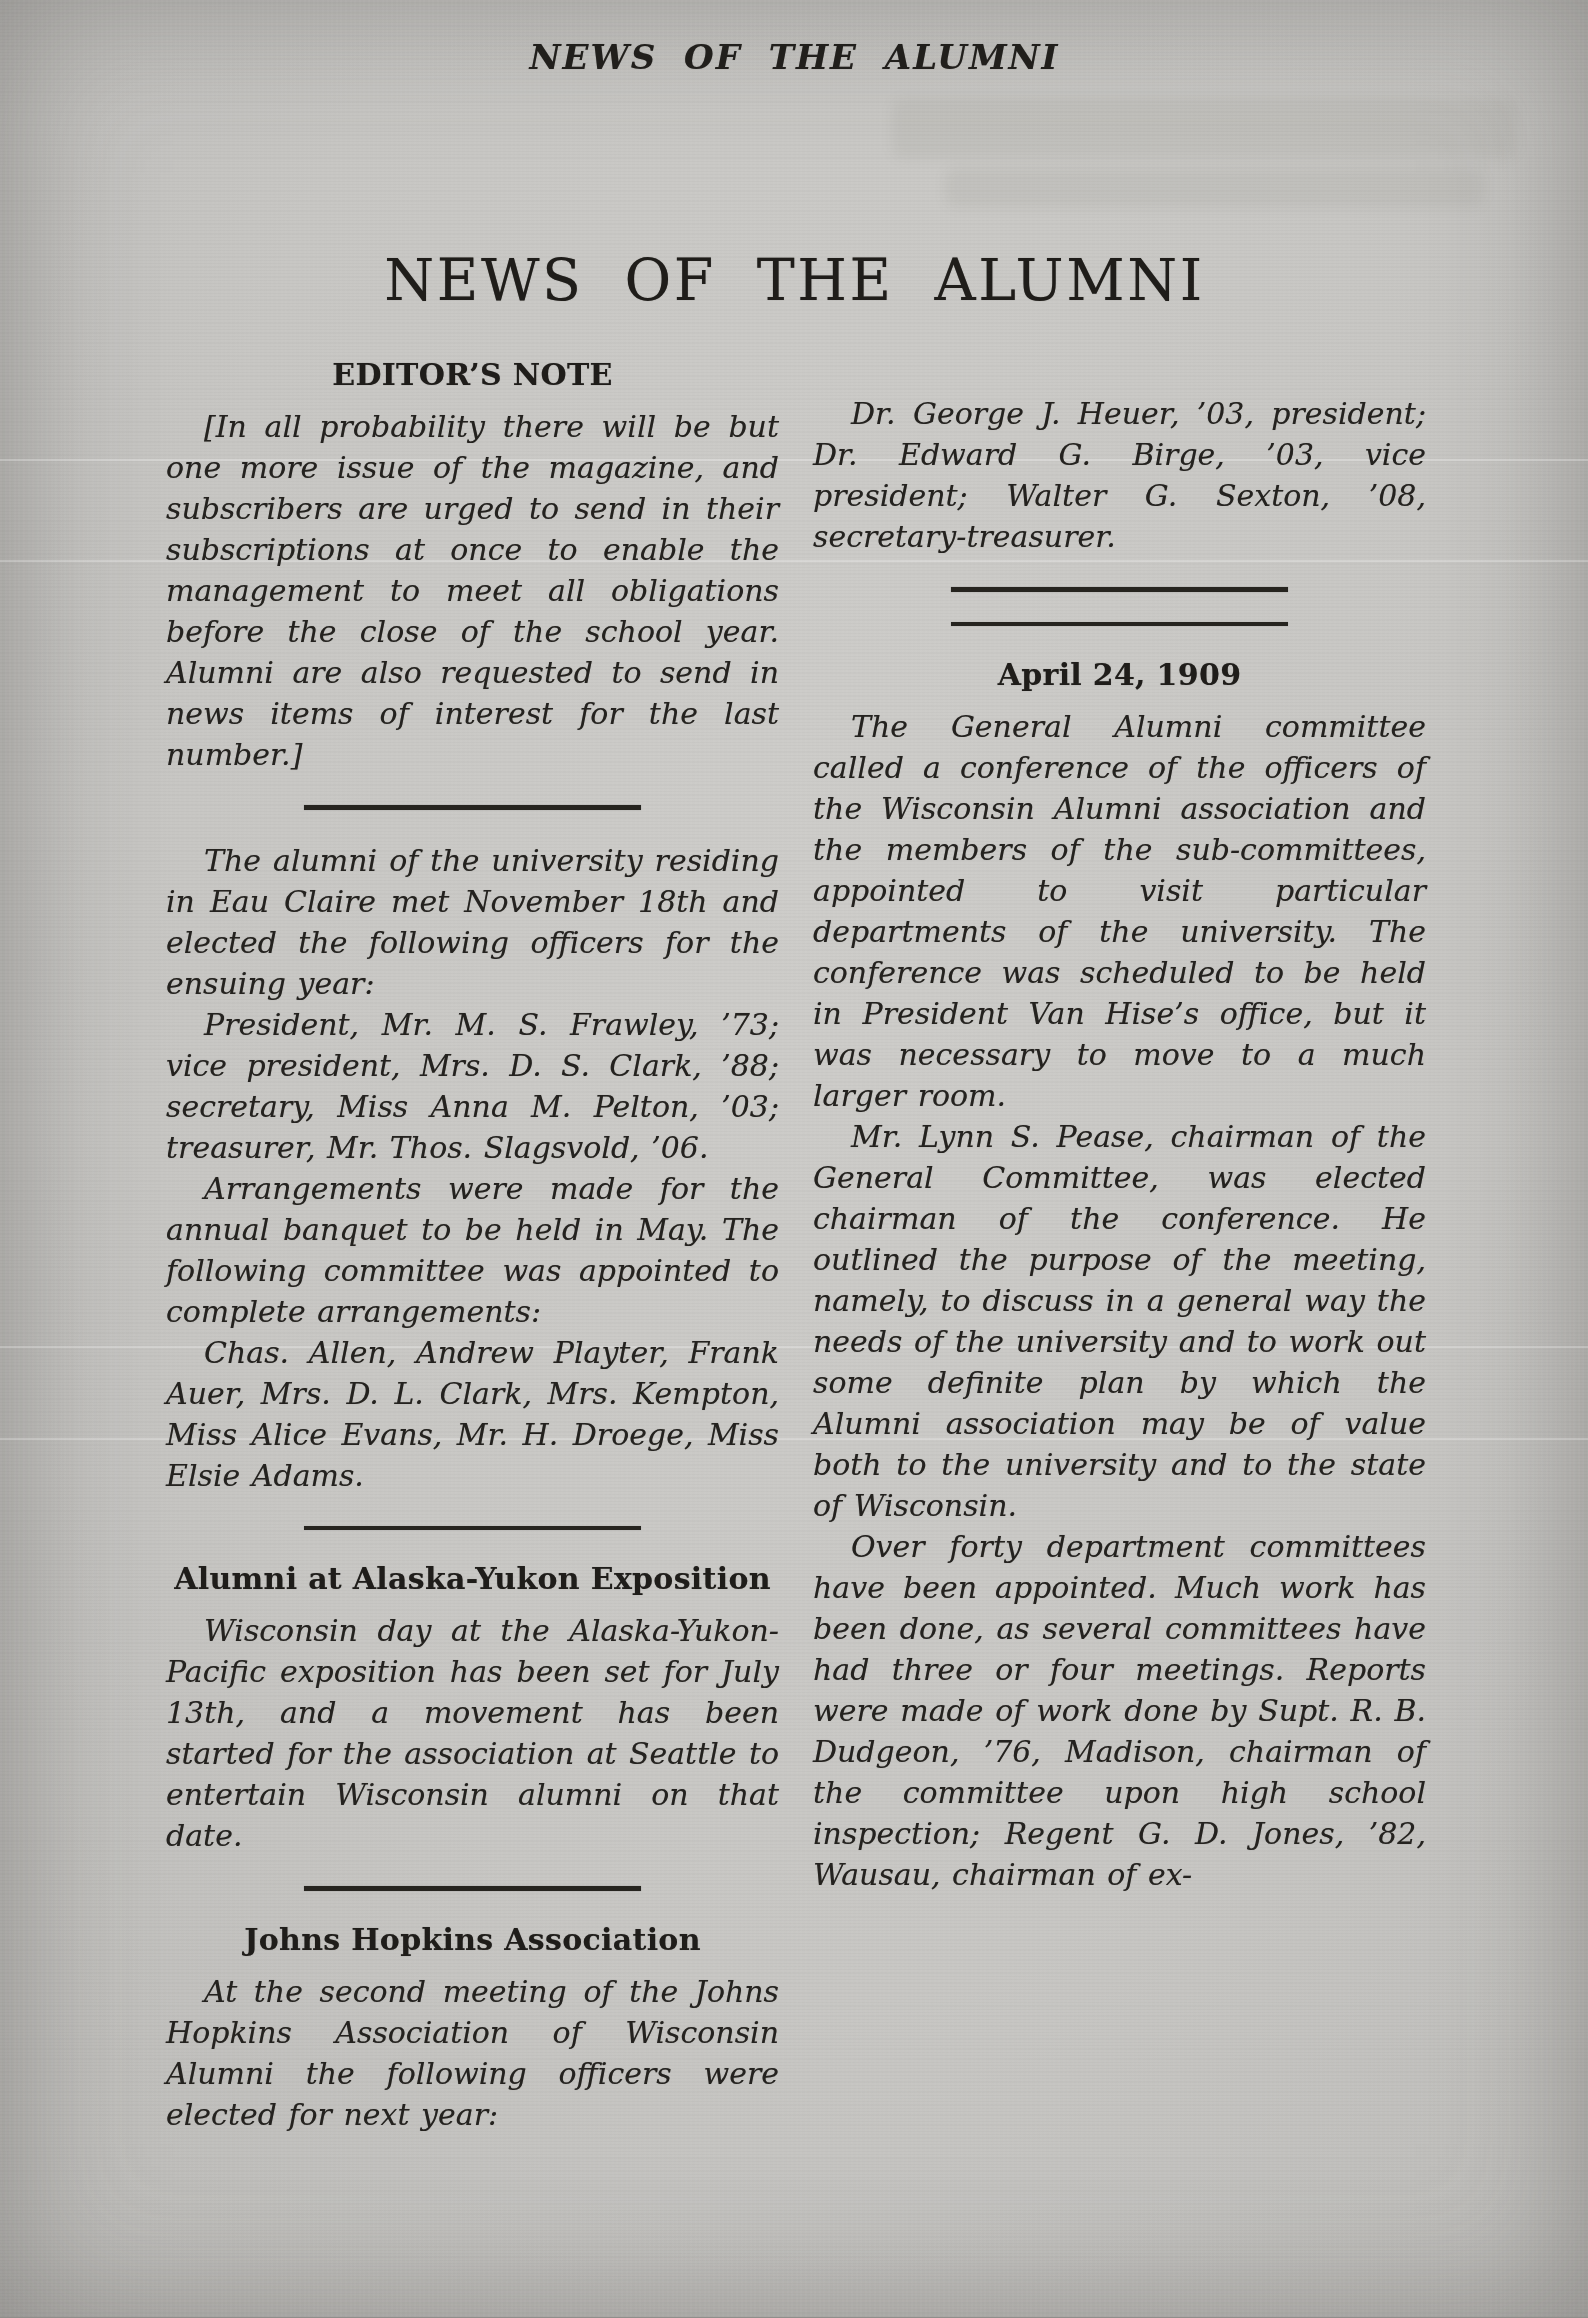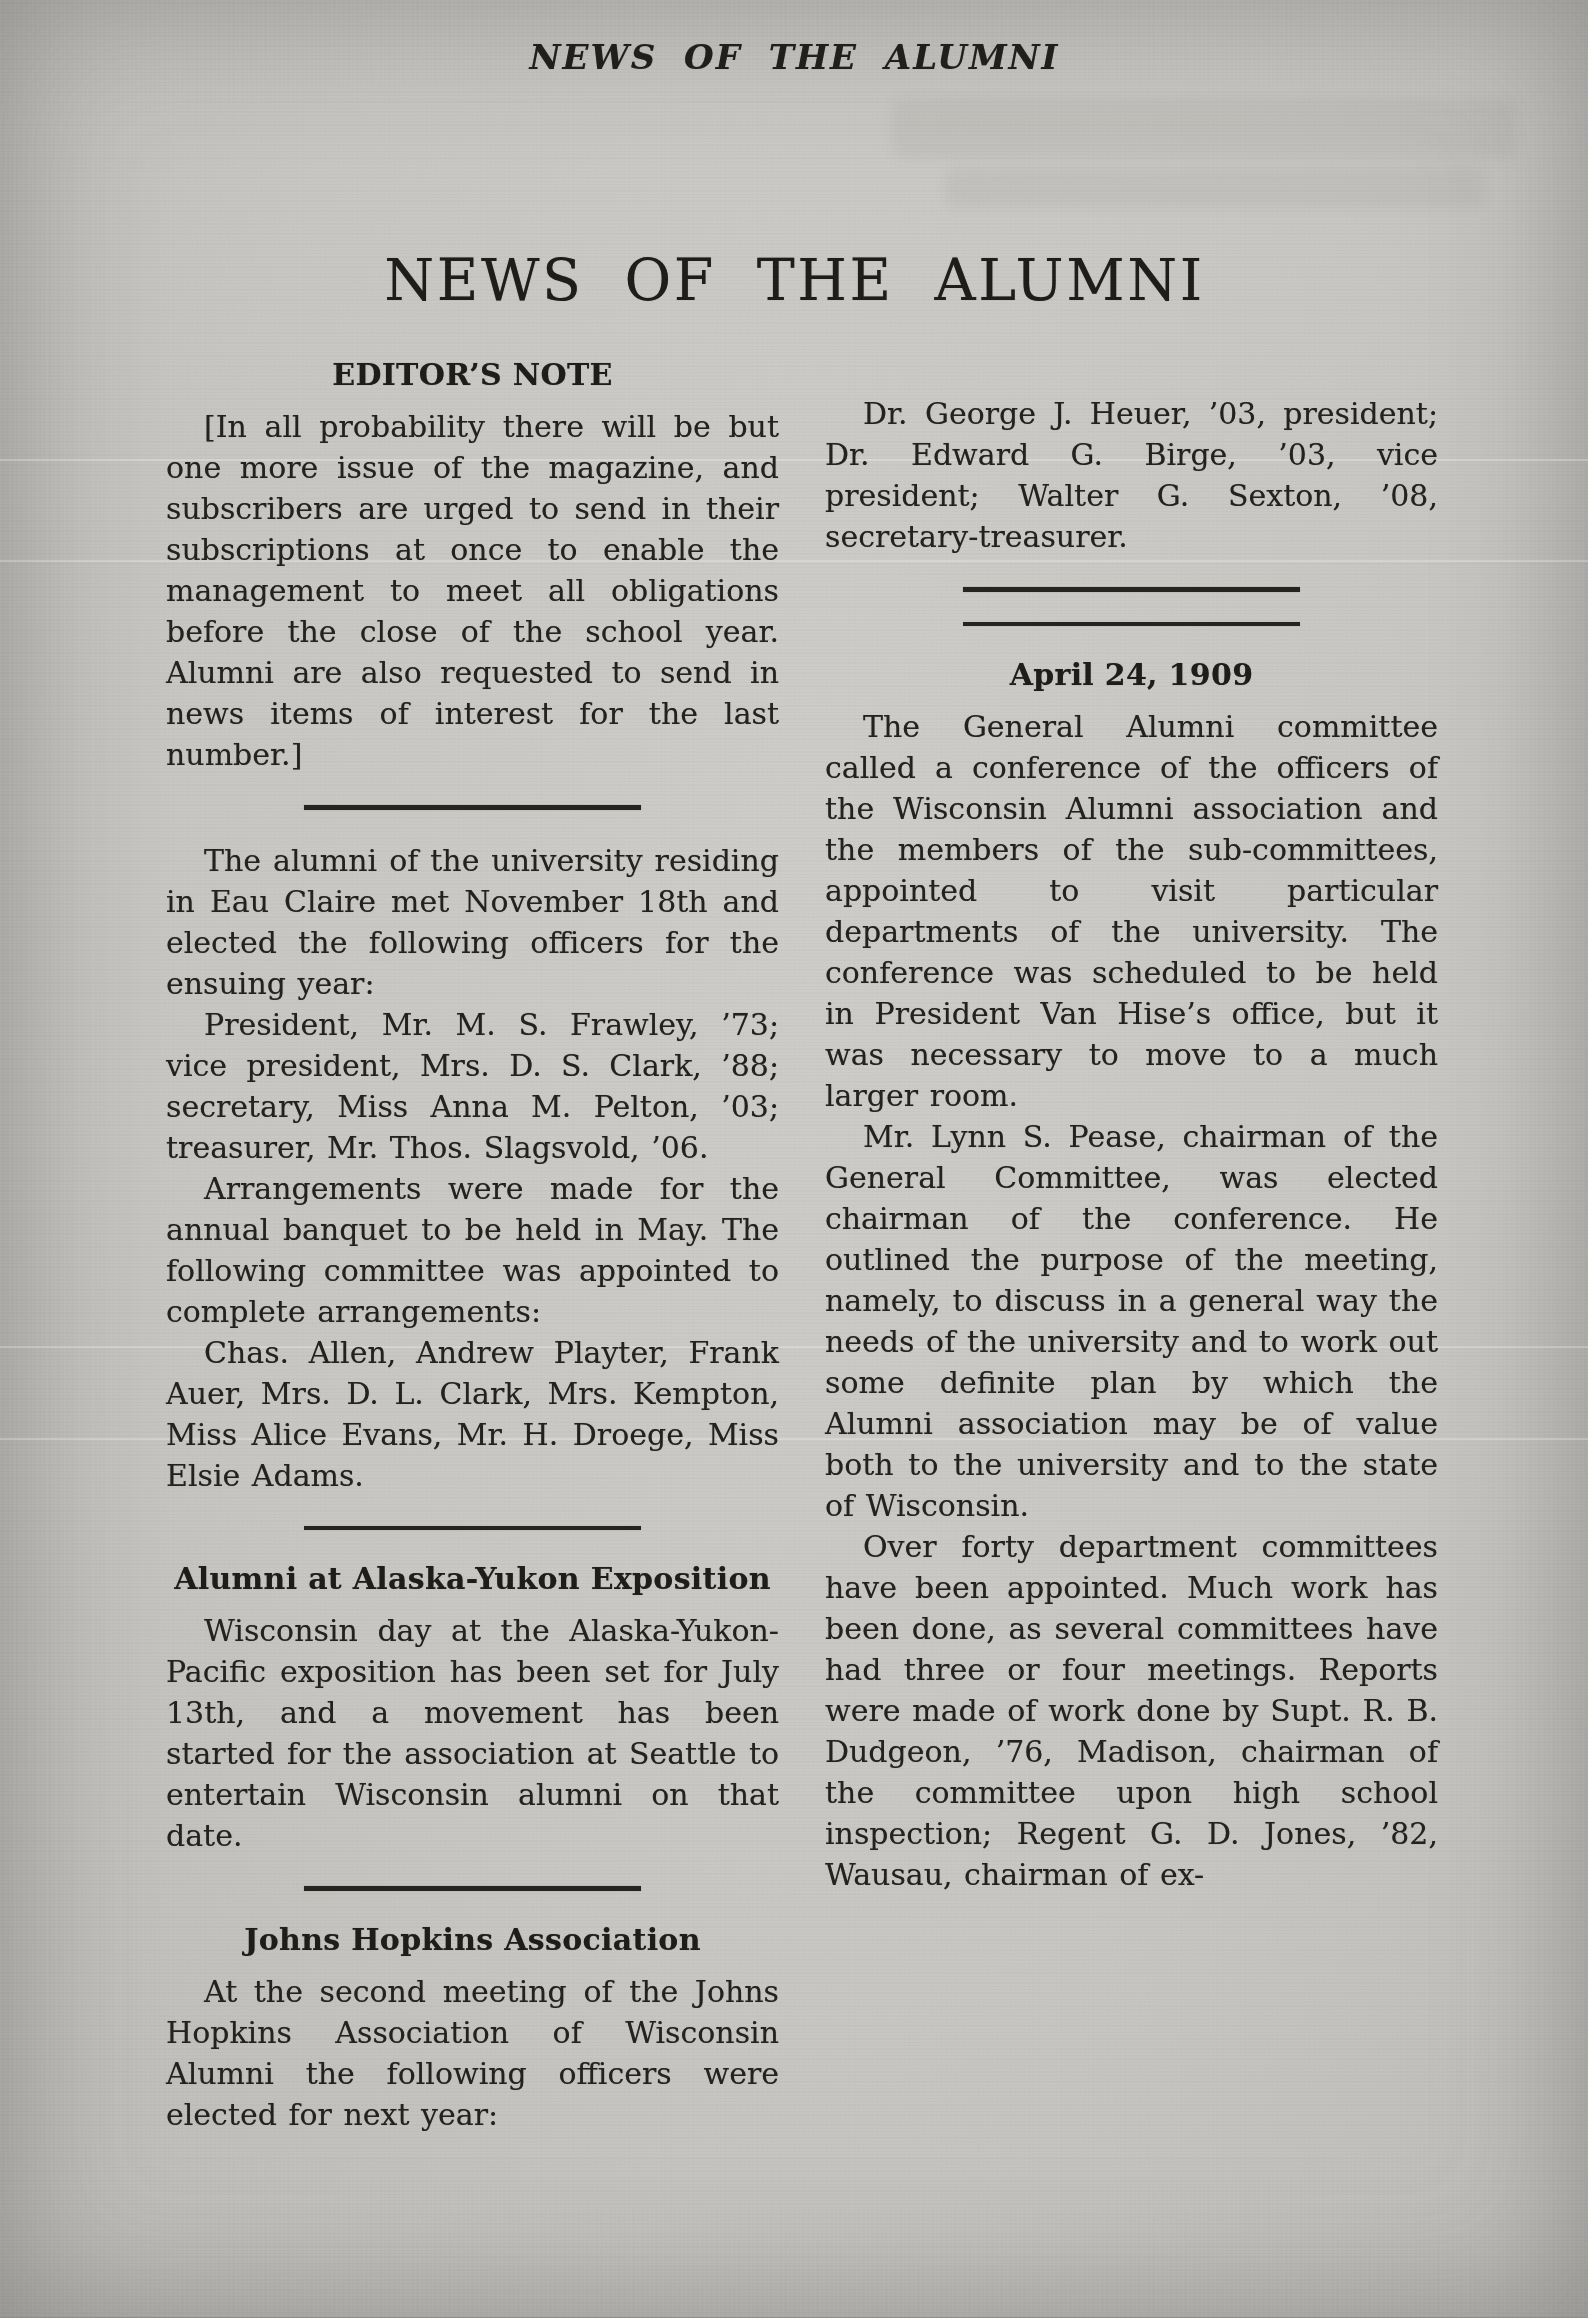--- a/index.html
+++ b/index.html
@@ -40,32 +40,33 @@
   .main-title {
     position:absolute; top:209px; left:0; width:100%;
     text-align:center;
     font-size:57px; font-weight:normal;
     letter-spacing:2.6px; word-spacing:20px;
     color:#1f1d1a;
     text-shadow:0 0 0.7px rgba(31,29,26,0.5);
   }
   .columns {
     position:absolute; top:356px; left:166px;
-    display:flex; gap:46px;
+    display:flex; gap:34px;
   }
   .column { width:613px; }
   .column.right { padding-top:37px; }
   .body-par {
     margin:0;
     font-size:30px; line-height:41px;
     text-align:justify; text-align-last:left;
     text-indent:38px;
     word-spacing:2px;
     color:#24221f;
     text-shadow:0 0 0.7px rgba(36,34,31,0.4);
+    font-style:italic;
   }
   .sec-heading {
     margin:0 0 12px 0;
     font-size:30px; line-height:38px;
     font-weight:bold; text-align:center;
     letter-spacing:0.3px;
     color:#1f1d1a;
     text-shadow:0 0 0.7px rgba(31,29,26,0.45);
   }
   .rule {

